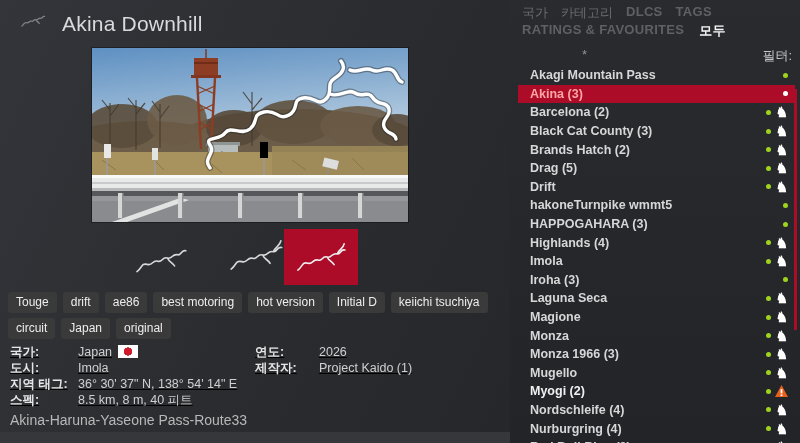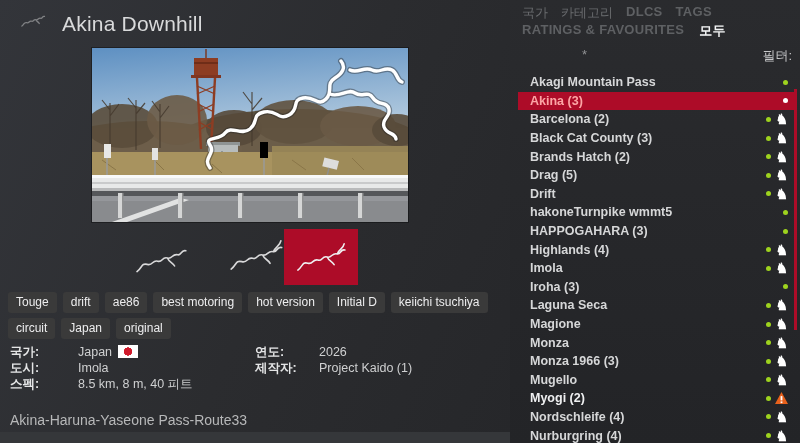--- a/index.html
+++ b/index.html
@@ -28,21 +28,21 @@
   .thumb2{left:226px;top:230px;width:60px;height:50px;}
   .thumb3{left:284px;top:229px;width:74px;height:56px;background:var(--accent,#ad0c28);}
   .tags{position:absolute;left:8px;top:292px;width:494px;display:flex;flex-wrap:wrap;gap:5px 6px;}
   .tag{
     background:#3a3a3a;color:#ededee;font-size:12px;line-height:15px;
     padding:3px 8px;border-radius:3px;white-space:nowrap;
   }
   .details{position:absolute;font-size:12.5px;line-height:16px;}
   .details-left{left:10px;top:344px;}
   .details-right{left:255px;top:344px;}
-  .drow{display:flex;}
+  .drow{display:flex;text-decoration:underline;}
   .dlbl{width:68px;font-weight:700;color:#e4e5e6;flex:none;}
   .details-right .dlbl{width:64px;}
   .dval{color:#cfd0d1;white-space:nowrap;}
   .flag{
     display:inline-block;width:20px;height:13px;margin-left:6px;vertical-align:-2px;
     background:radial-gradient(circle at 50% 50%,var(--flagred,#d01b2c) 0 4px,#fff 4.2px);
   }
   .footer-name{position:absolute;left:10px;top:412px;font-size:14px;color:#b7b8b9;}
   .bottom-strip{position:absolute;left:0;top:432px;width:510px;height:11px;background:#35373a;}
   
@@ -52,21 +52,21 @@
   }
   .tab-row1{position:absolute;left:12px;top:4px;display:flex;gap:13px;font-size:13px;color:#6a6c6f;}
   .tab-row1 .tab:nth-child(n+3){font-weight:700;color:#5e6063;letter-spacing:.3px;}
   .tab-row2{position:absolute;left:12px;top:22px;display:flex;gap:15px;font-size:13px;font-weight:700;color:#5e6063;letter-spacing:.3px;}
   .tab-row2 .tab.active{color:#f3f4f5;}
   .tab{cursor:default;white-space:nowrap;}
   .filter-row{position:absolute;left:14px;top:47px;right:8px;height:16px;font-size:13px;text-align:right;}
   .flabel{color:#c7c8c9;}
   .fvalue{position:absolute;left:58px;top:0;color:#919294;}
   .caret{position:absolute;right:6px;top:1px;font-size:10px;color:#707275;}
-  .list{position:absolute;left:8px;right:5px;top:66px;bottom:0;overflow:hidden;margin-top:7px;}
+  .list{position:absolute;left:8px;right:5px;top:66px;bottom:0;overflow:hidden;}
   .row{
     height:18.6px;display:flex;align-items:center;
     color:#d6d7d8;font-size:12.5px;font-weight:600;padding:0 7px 0 12px;white-space:nowrap;
   }
   .row .name{flex:1;overflow:hidden;}
   .row.selected{background:var(--accent,#ad0c28);color:#fca5a5;font-weight:700;}
   .row.bold .name{font-weight:700;color:#eff0f1;}
   .icons{display:flex;align-items:center;gap:4px;flex:none;}
   .dot{width:5px;height:5px;border-radius:50%;background:var(--dot,#9ed31e);flex:none;}
   .row.selected .dot{background:#fff;}
@@ -215,20 +215,24 @@
     <div class="details details-left">
       <div class="drow">
         <span class="dlbl">국가:</span>
         <span class="dval"><span>Japan</span><span class="flag"></span></span>
       </div>
       <div class="drow">
         <span class="dlbl">도시:</span>
         <span class="dval">Imola</span>
       </div>
       <div class="drow">
+        <span class="dlbl">지역 태그:</span>
+        <span class="dval">36° 30' 37" N, 138° 54' 14" E</span>
+      </div>
+      <div class="drow">
         <span class="dlbl">스펙:</span>
         <span class="dval">8.5 km, 8 m, 40 피트</span>
       </div>
     </div>
 
     <div class="details details-right">
       <div class="drow">
         <span class="dlbl">연도:</span>
         <span class="dval">2026</span>
       </div>

